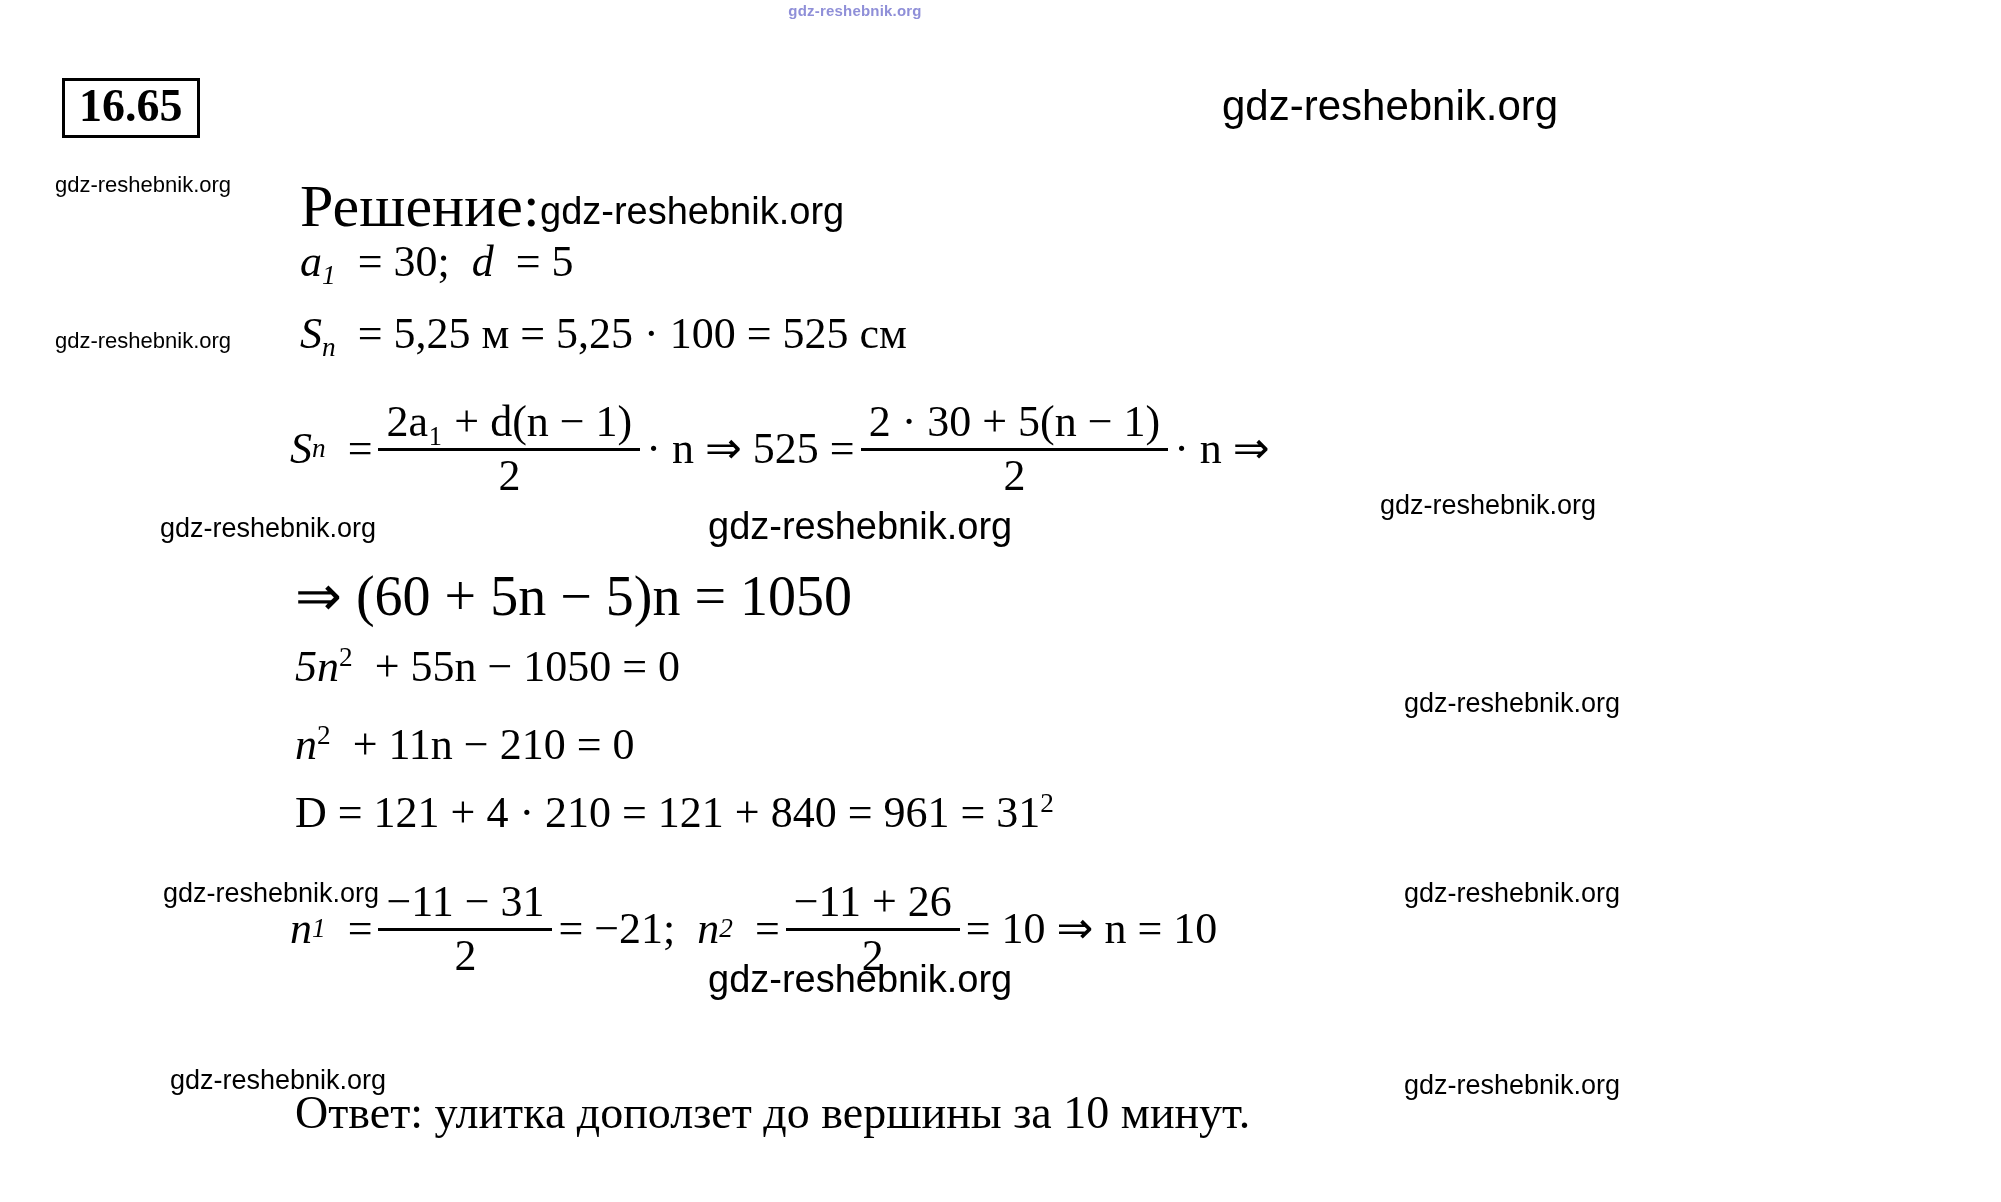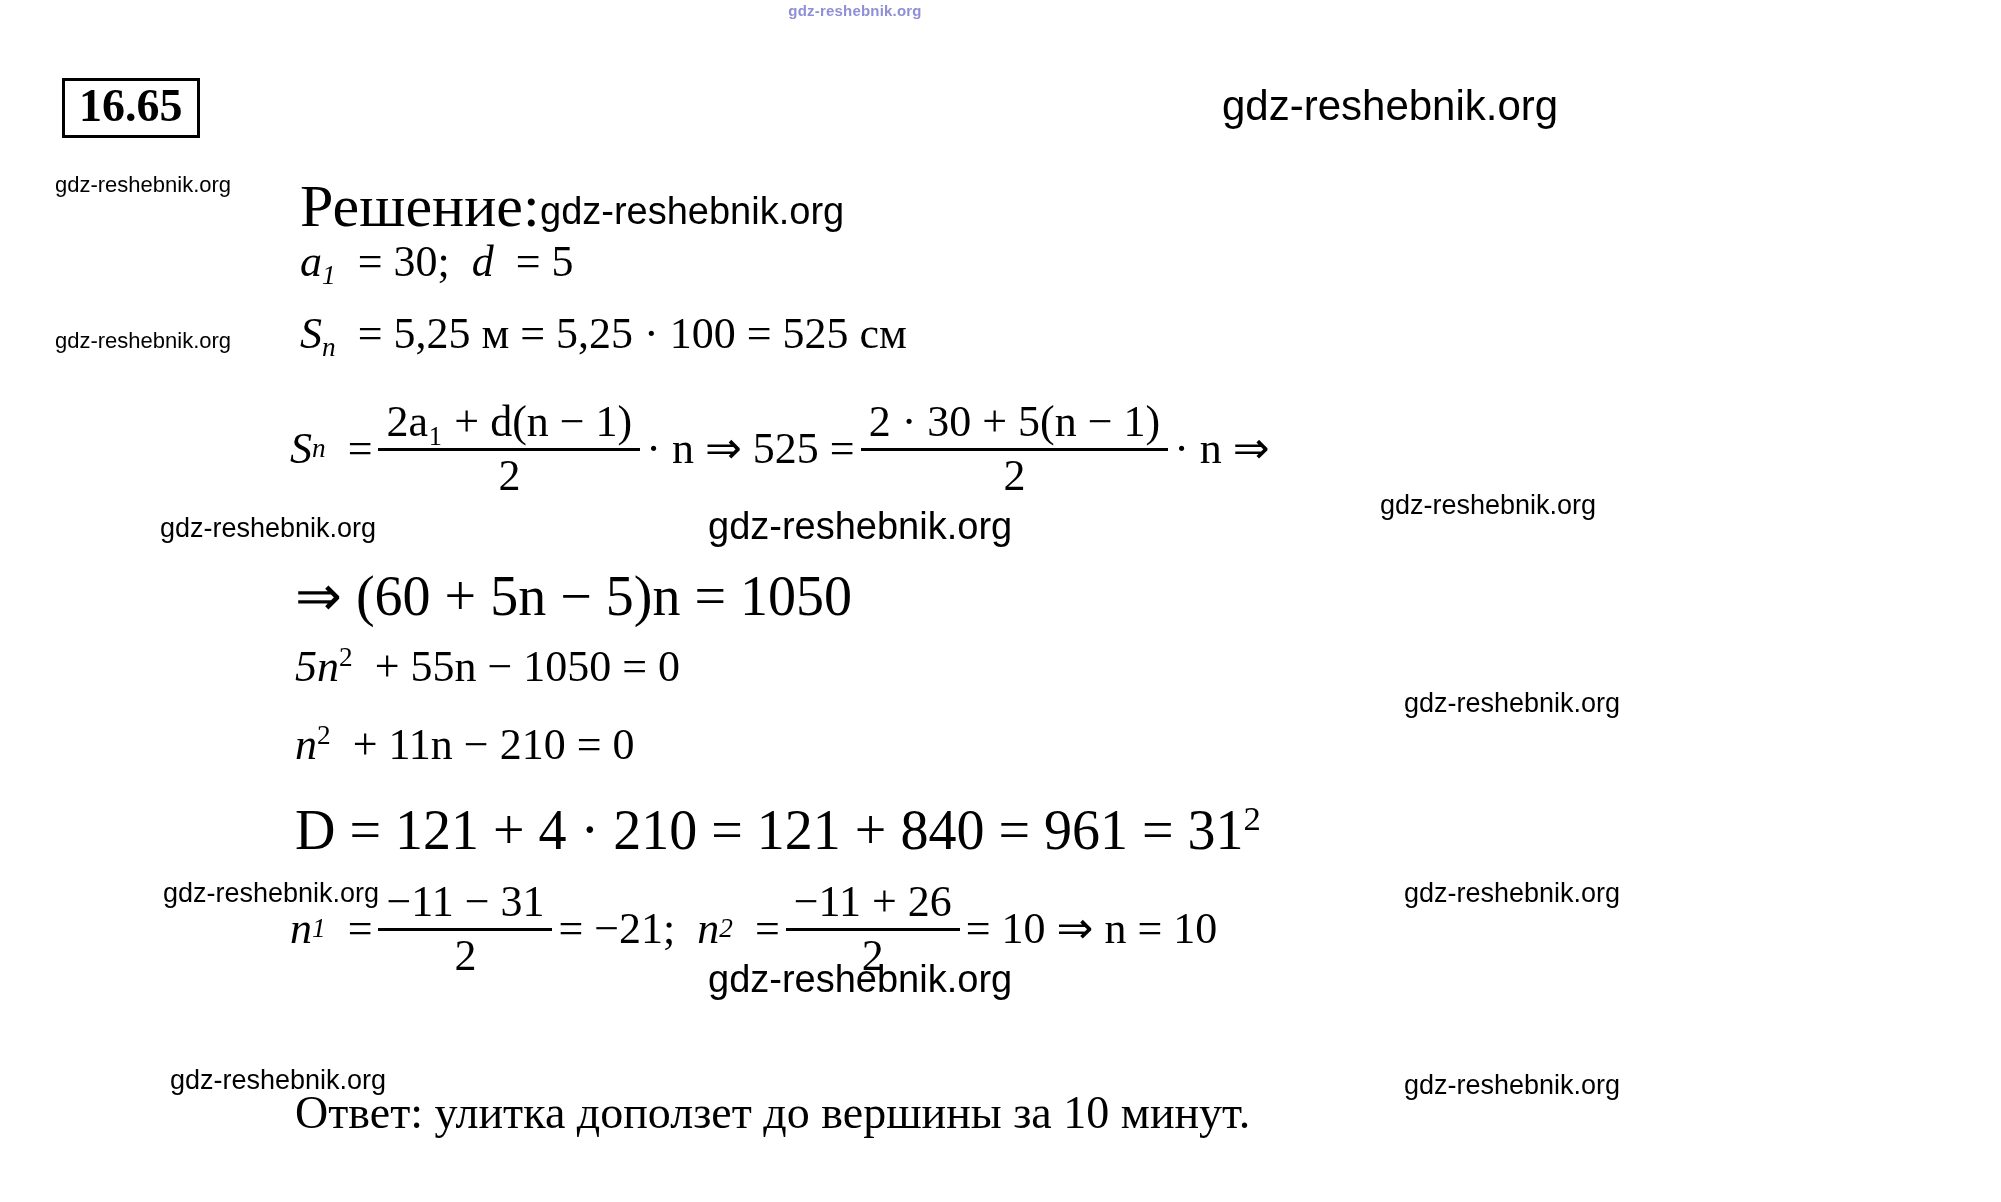--- a/index.html
+++ b/index.html
@@ -162,21 +162,21 @@
   <div class="math" style="left:295px; top:548px; font-size:56px;margin-top:20px;">⇒ (60 + 5n − 5)n = 1050</div>
 
   <div class="math" style="left:295px; top:644px; font-size:44px;">
     <span class="it">5n</span><span class="sup">2</span><span class="sp2"></span><span>+ 55n − 1050 = 0</span>
   </div>
 
   <div class="math" style="left:295px; top:722px; font-size:44px;">
     <span class="it">n</span><span class="sup">2</span><span class="sp2"></span><span>+ 11n − 210 = 0</span>
   </div>
 
-  <div class="math" style="left:295px; top:790px; font-size:56px;margin-top:12px;">
+  <div class="math" style="left:295px; top:790px; font-size:44px;">
     <span>D = 121 + 4 · 210 = 121 + 840 = 961 = 31</span><span class="sup">2</span>
   </div>
 
   <div class="math row" style="left:290px; top:880px; font-size:44px;">
     <span class="it">n</span>
       <span class="sub">1</span>
     <span class="sp2"></span>
     <span>=</span>
     <span class="frac">
       <span class="num">−11 − 31</span>

